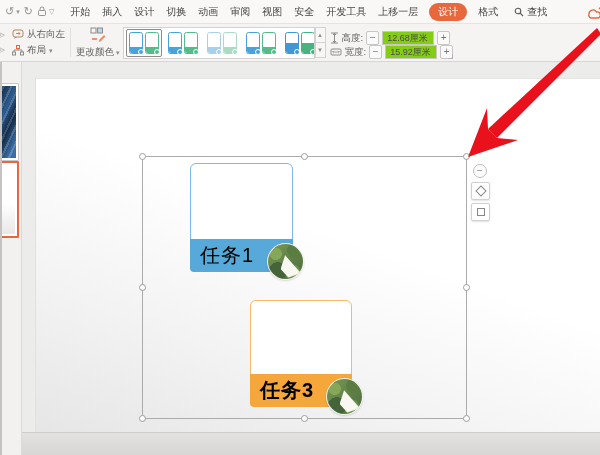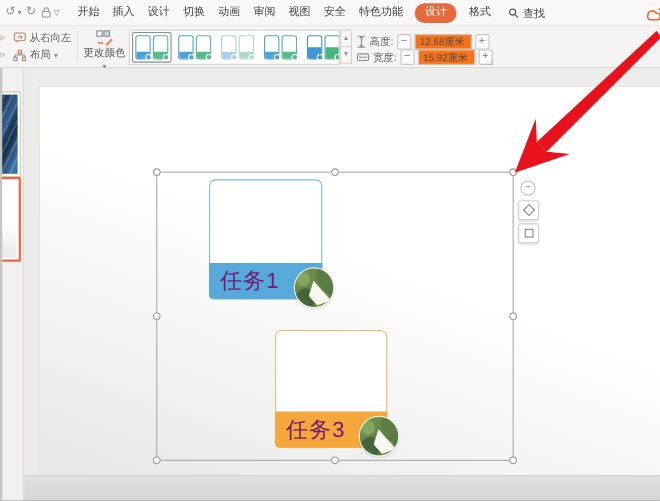--- a/index.html
+++ b/index.html
@@ -27,21 +27,21 @@
     display:flex;align-items:stretch;font-size:9.5px;color:#605f5e;}
   .cuticons{width:9px;overflow:hidden;display:flex;flex-direction:column;justify-content:space-around;
     color:#c2c0be;font-size:9px;padding:3px 0;}
   .cuticons span{margin-left:-4px;}
   .vcol{display:flex;flex-direction:column;justify-content:space-around;padding:2px 3px;}
   .vrow{display:flex;align-items:center;gap:3px;white-space:nowrap;cursor:default;}
   .vrow .dd{font-size:7px;color:#8e8c8a;}
   .sep{width:1px;background:#e2e0de;margin:4px 2px;}
   .bigbtn{display:flex;flex-direction:column;align-items:center;justify-content:space-between;
     padding:3px 3px 2px;cursor:default;white-space:nowrap;}
-  .bigbtn .lbl{display:flex;align-items:center;gap:2px;flex-direction:column;}
+  .bigbtn .lbl{display:flex;align-items:center;gap:2px;}
   .bigbtn .dd{font-size:7px;color:#8e8c8a;}
   
   .gallery{align-self:center;height:32px;width:192px;background:#fff;border:1px solid #d4d2d0;
     display:flex;align-items:center;gap:3px;padding:0 2px;overflow:hidden;flex:0 0 auto;}
   .gal-item{flex:0 0 auto;width:36px;height:28px;display:flex;align-items:center;justify-content:center;
     gap:2px;border:1px solid transparent;border-radius:2px;cursor:default;}
   .gal-item.selected{border-color:#8f8d8b;}
   .mini{position:relative;width:14px;height:22px;border:1px solid var(--c);border-radius:2.5px;background:#fff;}
   .mini .bar{position:absolute;left:0;right:0;bottom:0;height:6px;background:var(--c);border-radius:0 0 2px 2px;}
   .gal-item.tall .mini .bar{height:10px;}
@@ -51,21 +51,21 @@
   .gal-item .mini:last-child{--c:var(--g);}
   .galscroll{width:11px;display:flex;flex-direction:column;margin:3px 2px 3px 0;border:1px solid #d4d2d0;background:#f8f7f6;}
   .galscroll div{flex:1;display:flex;align-items:center;justify-content:center;font-size:6px;color:#8e8c8a;cursor:default;}
   .galscroll div + div{border-top:1px solid #d4d2d0;}
   .disabledcol .vrow{color:#bdbbb9;}
   
   .sizecol{display:flex;flex-direction:column;justify-content:flex-end;padding:2px 2px;position:relative;}
   .sizerow{display:flex;align-items:center;gap:3px;}
   .stepbtn{width:13px;height:14px;border:1px solid #c9c7c5;background:#fbfafa;border-radius:2px;
     font-size:10px;line-height:11px;text-align:center;color:#777;cursor:default;}
-  .stepval{width:52px;height:14px;border:1px solid #c9c7c5;background:#f97316;font-size:9px;color:#4a4948;
+  .stepval{width:52px;height:14px;border:1px solid #c9c7c5;background:#84cc16;font-size:9px;color:#4a4948;
     display:flex;align-items:center;padding-left:4px;}
   .resizecorner{position:absolute;right:2px;bottom:2px;width:5px;height:5px;
     border-right:1px solid #b5b3b1;border-bottom:1px solid #b5b3b1;}
   
   .content{position:absolute;left:0;top:62px;width:600px;height:393px;background:#ececeb;}
   .leftedge{position:absolute;left:0;top:0;width:2px;height:100%;background:#c6c4c2;}
   .slidepanel{position:absolute;left:0;top:0;width:22px;height:100%;background:#f2f1f0;border-right:1px solid #dcdad8;}
   .thumb{position:absolute;left:-8px;width:27px;background:#fff;border:1px solid #c9c7c5;border-radius:1px;padding:2px;}
   .thumb.t1{top:21px;height:78px;}
   .thumb.t2{top:99px;height:77px;border:2px solid var(--accent);}
@@ -83,22 +83,22 @@
   
   .selbox{position:absolute;left:120px;top:94px;width:325px;height:263px;border:1px solid #ababab;}
   .handle{position:absolute;width:7px;height:7px;border-radius:50%;background:#fff;border:1px solid #9e9e9e;cursor:pointer;}
   .h-tl{left:-4px;top:-4px;} .h-tc{left:50%;margin-left:-4px;top:-4px;} .h-tr{right:-4px;top:-4px;}
   .h-ml{left:-4px;top:50%;margin-top:-4px;} .h-mr{right:-4px;top:50%;margin-top:-4px;}
   .h-bl{left:-4px;bottom:-4px;} .h-bc{left:50%;margin-left:-4px;bottom:-4px;} .h-br{right:-4px;bottom:-4px;}
   
   .task{position:absolute;border:1px solid var(--bd);border-radius:6px;background:#fff;}
   .task .bar{position:absolute;left:-1px;right:-1px;bottom:-1px;height:33px;background:var(--bar);
     border-radius:0 0 4px 4px;display:flex;align-items:center;}
-  .task .bar .txt{color:#701a75;font-size:20px;padding-left:10px;letter-spacing:1px;text-shadow:0 0 1px rgba(0,0,0,0.08);}
-  .task.t3 .bar{height:33px;}
+  .task .bar .txt{color:#000000;font-size:20px;padding-left:10px;letter-spacing:1px;text-shadow:0 0 1px rgba(0,0,0,0.08);}
+  .task.t3 .bar{height:33px;font-weight:bold;}
   .avatar{position:absolute;width:37px;height:37px;border-radius:50%;border:1px solid rgba(255,255,255,0.9);
     overflow:hidden;box-shadow:0 1px 2px rgba(0,0,0,0.15);
     background:
       radial-gradient(circle at 22% 28%, #86a65a 0 16%, transparent 17%),
       radial-gradient(circle at 78% 18%, #5c7d42 0 20%, transparent 21%),
       radial-gradient(circle at 28% 78%, #46643a 0 24%, transparent 25%),
       radial-gradient(circle at 70% 80%, #6d8f4d 0 20%, transparent 21%),
       linear-gradient(135deg,#7a9a55,#4c6b3d);}
   .avatar::after{content:"";position:absolute;right:6%;bottom:4%;width:58%;height:64%;
     background:#f8f8f1;clip-path:polygon(22% 0%, 100% 80%, 38% 100%, 0% 62%);}
@@ -136,21 +136,22 @@
     </div>
     <div class="tabs">
       <span class="tab">开始</span>
       <span class="tab">插入</span>
       <span class="tab">设计</span>
       <span class="tab">切换</span>
       <span class="tab">动画</span>
       <span class="tab">审阅</span>
       <span class="tab">视图</span>
       <span class="tab">安全</span>
-      <span class="tab">特色功能</span>
+      <span class="tab">开发工具</span>
+      <span class="tab">上移一层</span>
       <span class="tab pill">设计</span>
       <span class="tab">格式</span>
     </div>
     <div class="search">
       <span class="icon-s">
         <svg width="10" height="10" viewBox="0 0 10 10">
             <circle cx="4" cy="4" r="2.8" fill="none" stroke="#5a5957" stroke-width="1.1"></circle>
             <line x1="6.2" y1="6.2" x2="9" y2="9" stroke="#5a5957" stroke-width="1.1"></line>
           </svg>
       </span>

